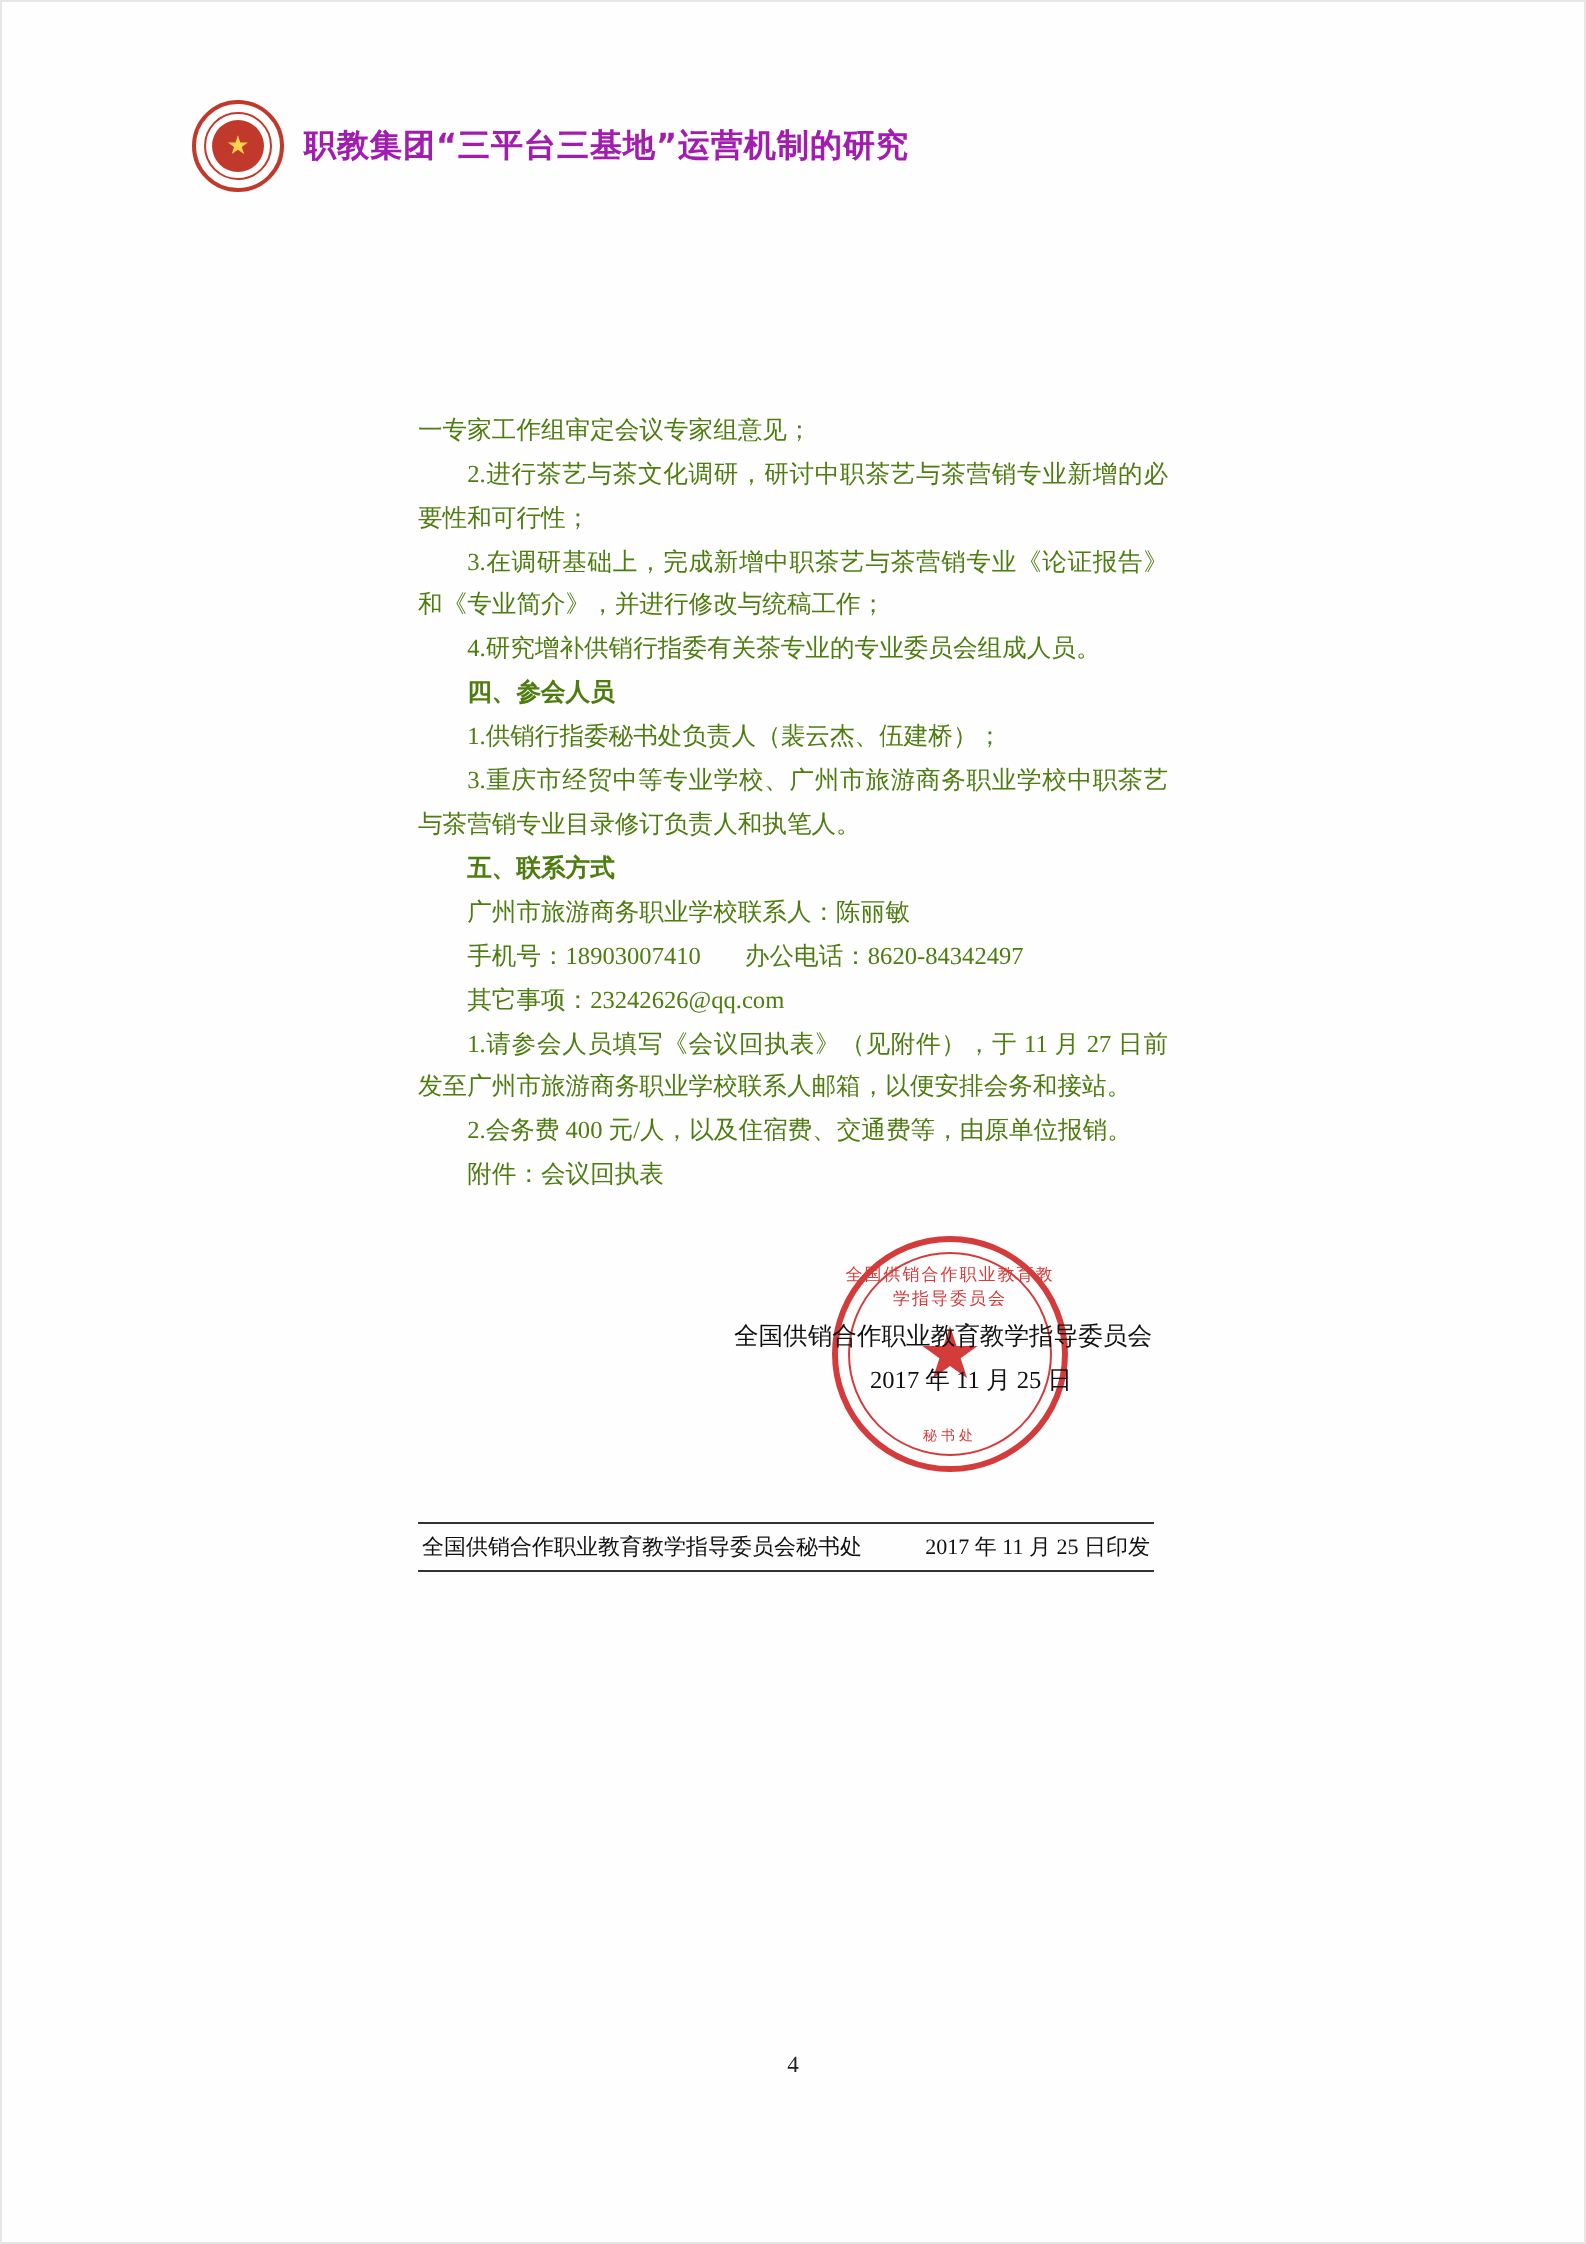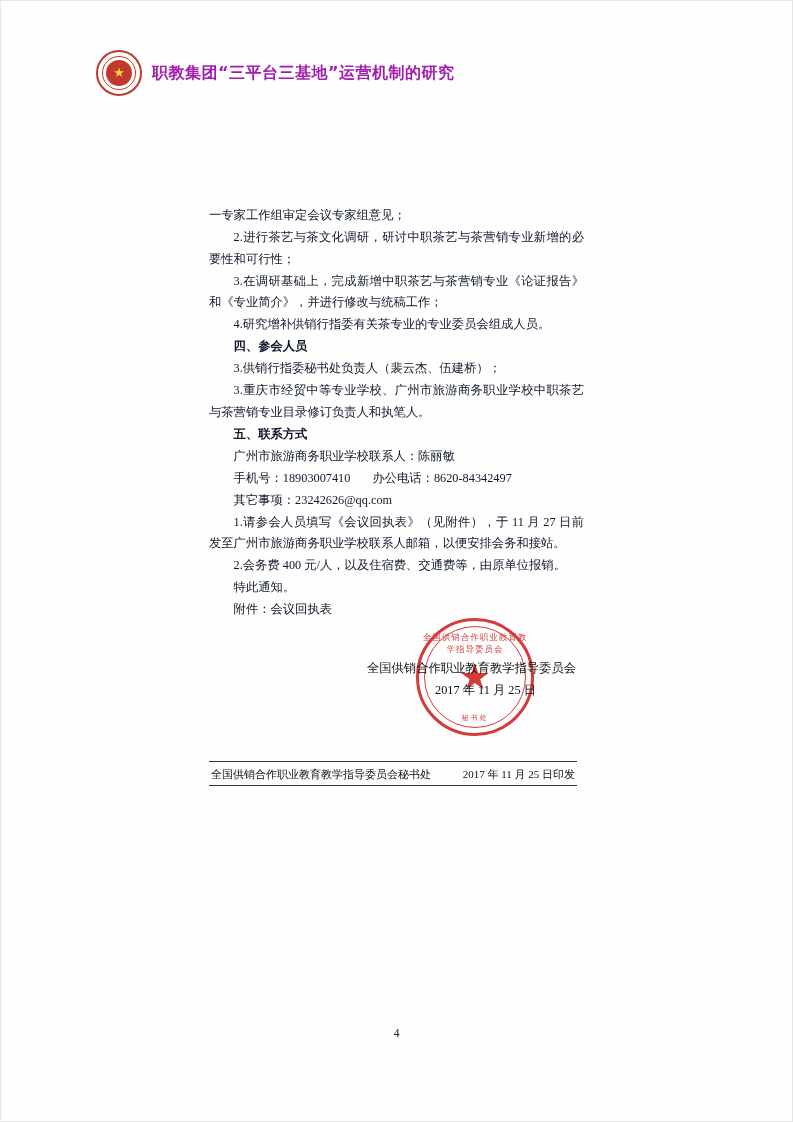--- a/index.html
+++ b/index.html
@@ -75,21 +75,21 @@
   }
 
   
   .doc-body {
     position: absolute;
     left: 208px;
     top: 204px;
     width: 375px;
     font-size: 12.3px;
     line-height: 21.5px;
-    color: #0f172a;
+    color: #4d7c0f;
   }
   .doc-body p {
     margin: 0 0 0.5px 0;
     text-align: justify;
     text-justify: inter-ideograph;
   }
   .indent {
     text-indent: 2em;
   }
   .noindent {
@@ -218,31 +218,30 @@
   </div>
 
   <div class="doc-body">
 
     <p class="noindent">一专家工作组审定会议专家组意见；</p>
     <p class="indent">2.进行茶艺与茶文化调研，研讨中职茶艺与茶营销专业新增的必要性和可行性；</p>
     <p class="indent">3.在调研基础上，完成新增中职茶艺与茶营销专业《论证报告》和《专业简介》，并进行修改与统稿工作；</p>
     <p class="indent">4.研究增补供销行指委有关茶专业的专业委员会组成人员。</p>
 
     <p class="section-head">四、参会人员</p>
-    <p class="indent">3.供销行指委秘书处负责人（裴云杰、伍建桥）；</p>
+    <p class="indent">1.供销行指委秘书处负责人（裴云杰、伍建桥）；</p>
     <p class="indent">3.重庆市经贸中等专业学校、广州市旅游商务职业学校中职茶艺与茶营销专业目录修订负责人和执笔人。</p>
 
     <p class="section-head">五、联系方式</p>
     <p class="indent">广州市旅游商务职业学校联系人：陈丽敏</p>
     <p class="contact-line"><span>手机号：</span><span>18903007410</span><span class="gap"></span><span>办公电话：</span><span>8620-84342497</span></p>
     <p class="contact-line"><span>其它事项：</span><span>23242626@qq.com</span></p>
 
     <p class="indent">1.请参会人员填写《会议回执表》（见附件），于 11 月 27 日前发至广州市旅游商务职业学校联系人邮箱，以便安排会务和接站。</p>
     <p class="indent">2.会务费 400 元/人，以及住宿费、交通费等，由原单位报销。</p>
-    <p class="indent">特此通知。</p>
     <p class="indent">附件：会议回执表</p>
 
   </div>
 
   <div class="seal">
     <div class="seal-text">全国供销合作职业教育教学指导委员会</div>
     <div class="seal-star">★</div>
     <div class="seal-bottom">秘书处</div>
   </div>
 

